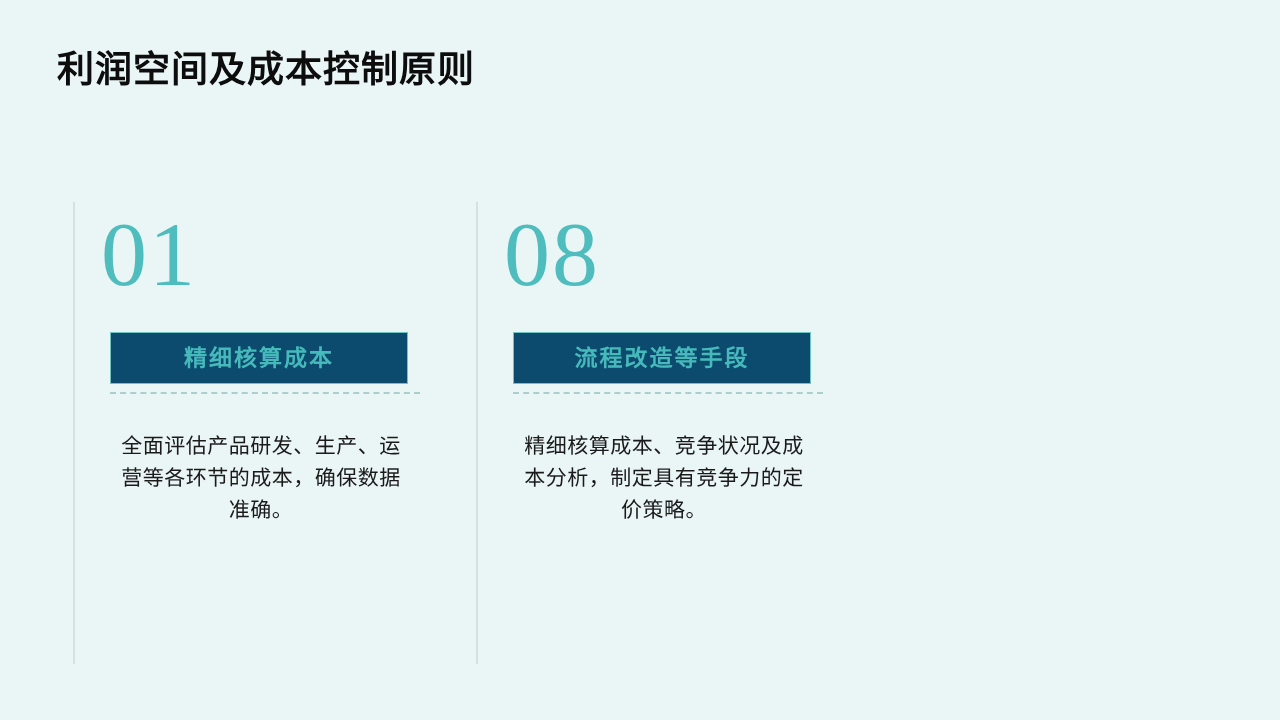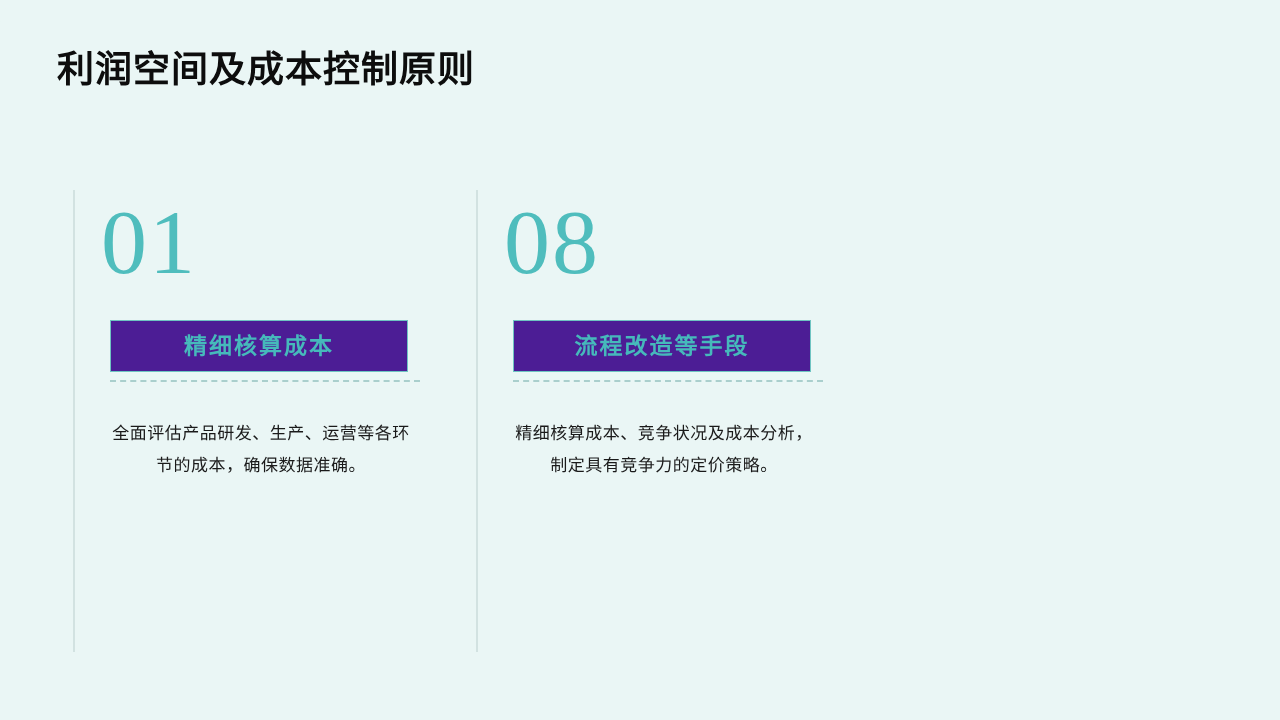--- a/index.html
+++ b/index.html
@@ -42,21 +42,21 @@
   .columns {
     position: absolute;
     left: 0;
     top: 190px;
     width: 1280px;
     height: 464px;
   }
 
   .column {
     position: absolute;
-    top: 0;
+    top: 12px;
     width: 424px;
     height: 464px;
   }
   .column.c1 { left: 73px; }
   .column.c2 { left: 476px; }
   .column.c3 { left: 878px; }
 
   
   .col-rule {
     position: absolute;
@@ -82,21 +82,21 @@
 
   
   .head-box {
     position: absolute;
     left: 37px;
     top: 130px;
     width: 298px;
     height: 52px;
     box-sizing: border-box;
     border: 1px solid #6fc4c2;
-    background: #4c1d95;
+    background: #0c4a6e;
     display: flex;
     align-items: center;
     justify-content: center;
   }
   .head-box-label {
     font-size: 23px;
     font-weight: 700;
     color: #46b9bb;
     letter-spacing: 2px;
     line-height: 1;
@@ -111,21 +111,21 @@
     height: 0;
     border-top: 2px dashed #aacfcd;
   }
 
   
   .body-text {
     position: absolute;
     left: 38px;
     top: 228px;
     width: 300px;
-    font-size: 17px;
+    font-size: 21px;
     line-height: 32px;
     color: #1a1a1a;
     text-align: center;
     letter-spacing: 0.5px;
   }
 </style>
 </head>
 <body>
 
 <div class="slide">

